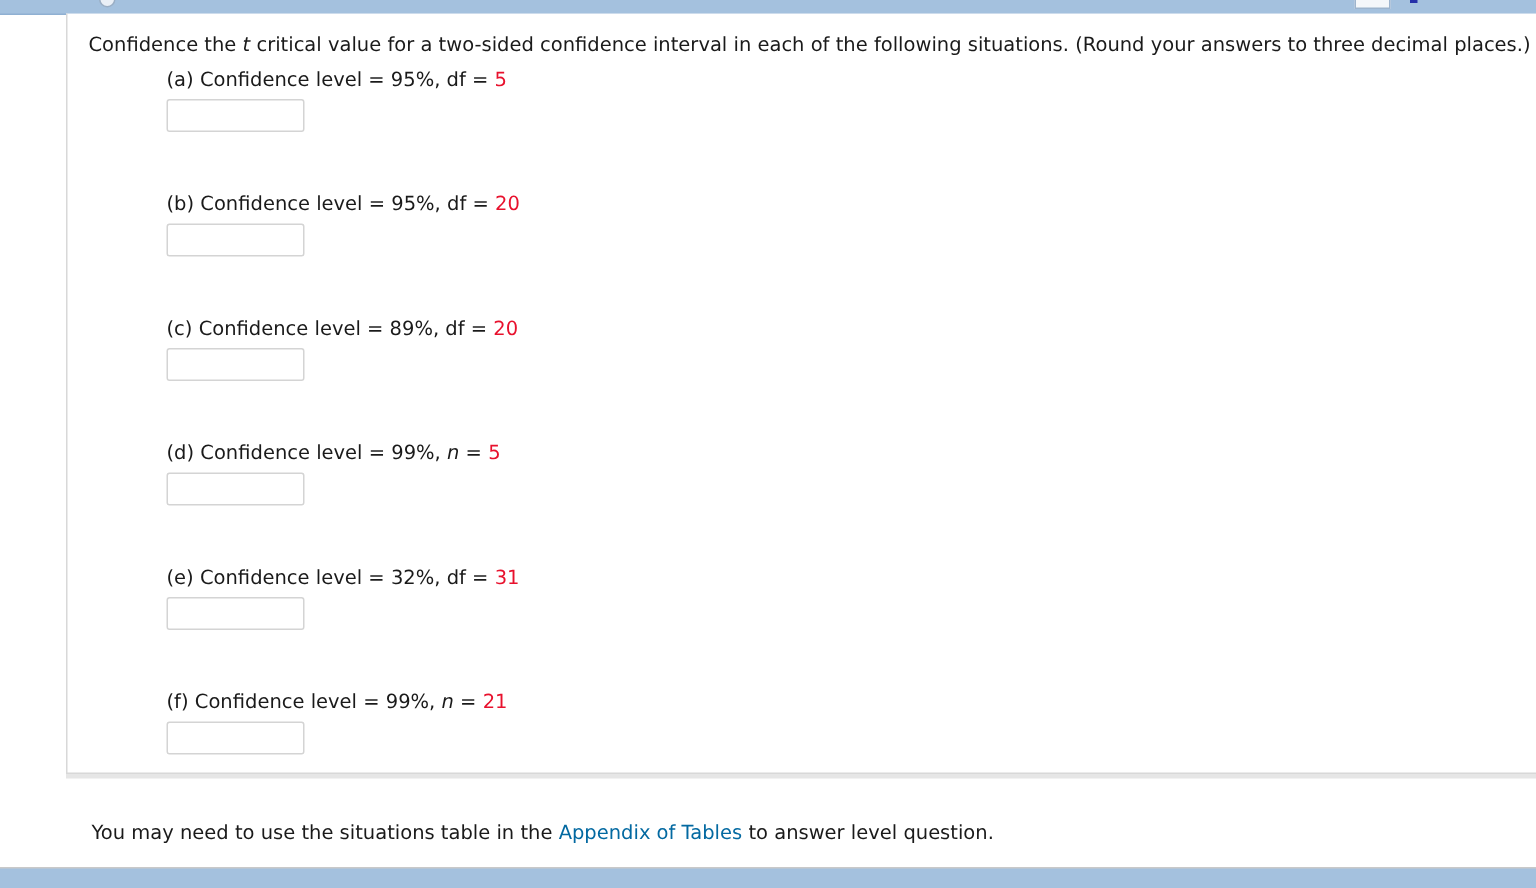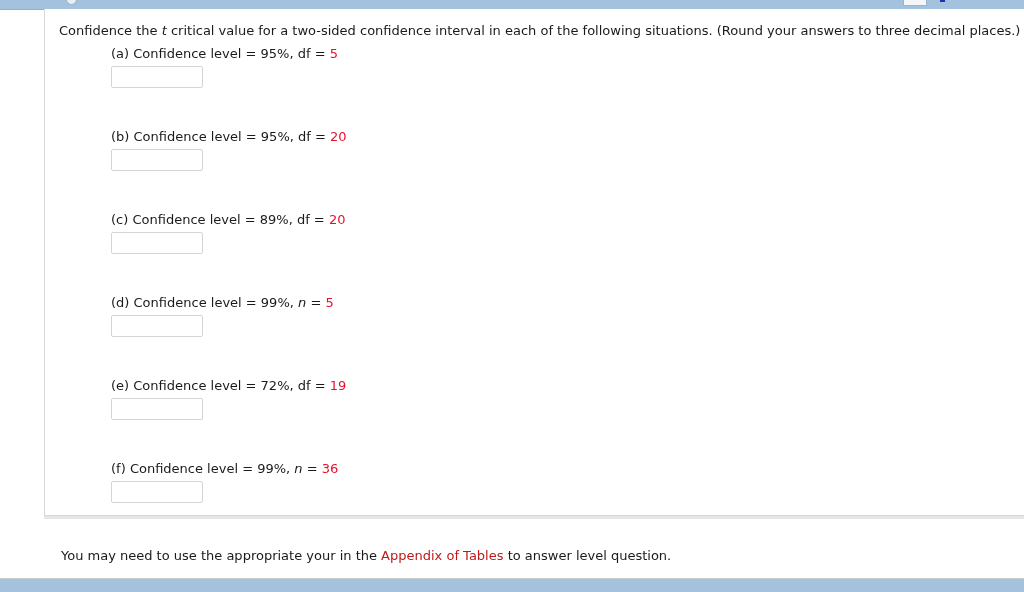--- a/index.html
+++ b/index.html
@@ -142,21 +142,21 @@
 
   
   .footer-note {
     margin: 0 0 0 2px;
     font-size: 13px;
     line-height: 17px;
     color: #1a1a1a;
     white-space: nowrap;
   }
   .link {
-    color: #b91c1c;
+    color: #0369a1;
     text-decoration: none;
     cursor: pointer;
   }
 
   .help-row {
     margin: 16px 0 0 2px;
     display: flex;
     align-items: center;
     gap: 9px;
   }
@@ -240,34 +240,34 @@
         <div class="part-spacer"></div>
       </li>
 
       <li class="part">
         <span class="part-label"><span>(d)</span><span>&nbsp;</span><span>Confidence level = 99%, </span><span class="italic-var">n</span><span>&nbsp;=&nbsp;</span><span class="val-red">5</span></span>
         <input class="answer-box" type="text" value="" style="">
         <div class="part-spacer"></div>
       </li>
 
       <li class="part">
-        <span class="part-label"><span>(e)</span><span>&nbsp;</span><span>Confidence level = 72%, df = </span><span class="val-red">19</span></span>
-        <input class="answer-box" type="text" value="" style="">
-        <div class="part-spacer"></div>
-      </li>
-
-      <li class="part">
-        <span class="part-label"><span>(f)</span><span>&nbsp;</span><span>Confidence level = 99%, </span><span class="italic-var">n</span><span>&nbsp;=&nbsp;</span><span class="val-red">36</span></span>
+        <span class="part-label"><span>(e)</span><span>&nbsp;</span><span>Confidence level = 32%, df = </span><span class="val-red">31</span></span>
+        <input class="answer-box" type="text" value="" style="">
+        <div class="part-spacer"></div>
+      </li>
+
+      <li class="part">
+        <span class="part-label"><span>(f)</span><span>&nbsp;</span><span>Confidence level = 99%, </span><span class="italic-var">n</span><span>&nbsp;=&nbsp;</span><span class="val-red">21</span></span>
         <input class="answer-box" type="text" value="" style="">
         <div class="part-spacer-last"></div>
       </li>
 
     </ul>
 
-    <p class="footer-note"><span>You may need to use the appropriate your in the </span><a class="link">Appendix of Tables</a><span> to answer level question.</span></p>
+    <p class="footer-note"><span>You may need to use the situations table in the </span><a class="link">Appendix of Tables</a><span> to answer level question.</span></p>
 
     <div class="help-row">
       <span class="need-help">Need Help?</span>
       <button class="help-btn">Read It</button>
       <button class="help-btn">Talk to a Tutor</button>
     </div>
 
   </div>
 </div>
 

